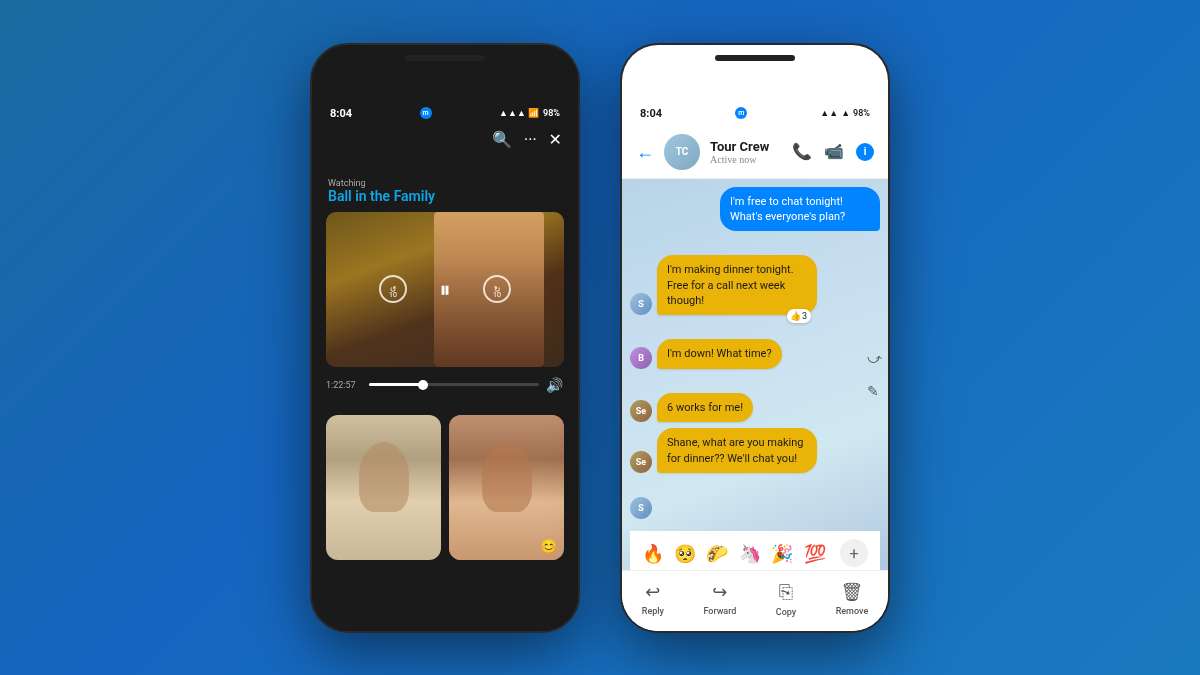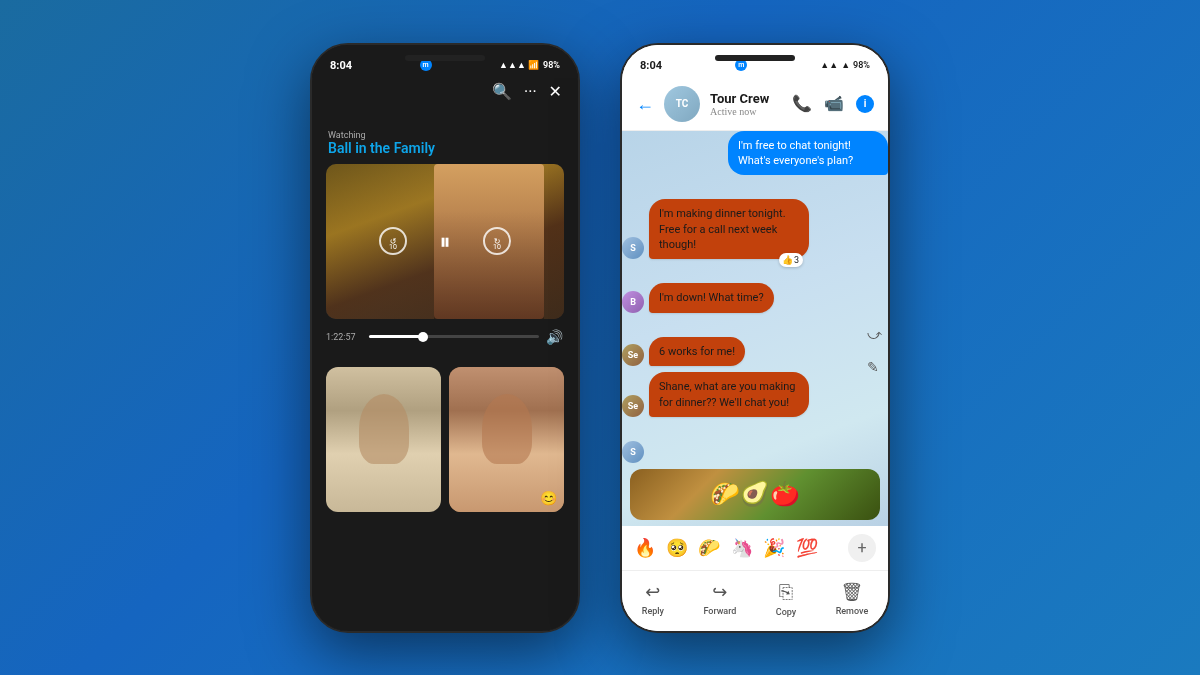--- a/index.html
+++ b/index.html
@@ -51,20 +51,21 @@
       display: flex;
       justify-content: space-between;
       align-items: center;
       padding: 14px 18px 6px;
       font-size: 10px;
       font-weight: 600;
       color: white;
       background: transparent;
       position: relative;
       z-index: 5;
+      margin-top: 48px;
     }
 
     .status-bar .time { font-size: 11px; font-weight: 700; }
     .status-bar .icons { display: flex; align-items: center; gap: 3px; font-size: 9px; }
 
     
     .phone-1 .screen {
       background: #1a1a1a;
       height: 100%;
       display: flex;
@@ -292,21 +293,21 @@
       display: flex;
       gap: 12px;
       align-items: center;
     }
 
     .header-actions span { color: #0084ff; font-size: 16px; cursor: pointer; }
 
     .chat-area {
       flex: 1;
       overflow: hidden;
-      padding: 0;
+      padding: 8px;
       display: flex;
       flex-direction: column;
       gap: 6px;
       position: relative;
     }
 
     .chat-bg {
       position: absolute;
       inset: 0;
       background: linear-gradient(160deg, #b8d4e8 0%, #c8dff0 40%, #d0e8f0 70%, #b0c8e0 100%);
@@ -349,21 +350,21 @@
       position: relative;
     }
 
     .message-bubble.sent {
       background: #0084ff;
       color: white;
       border-bottom-right-radius: 4px;
     }
 
     .message-bubble.received {
-      background: #c2410c;
+      background: #eab308;
       color: #1a1a1a;
       border-bottom-left-radius: 4px;
       box-shadow: 0 1px 2px rgba(0,0,0,0.1);
     }
 
     .sender-name {
       font-size: 9px;
       color: #666;
       margin-bottom: 2px;
       padding-left: 27px;

